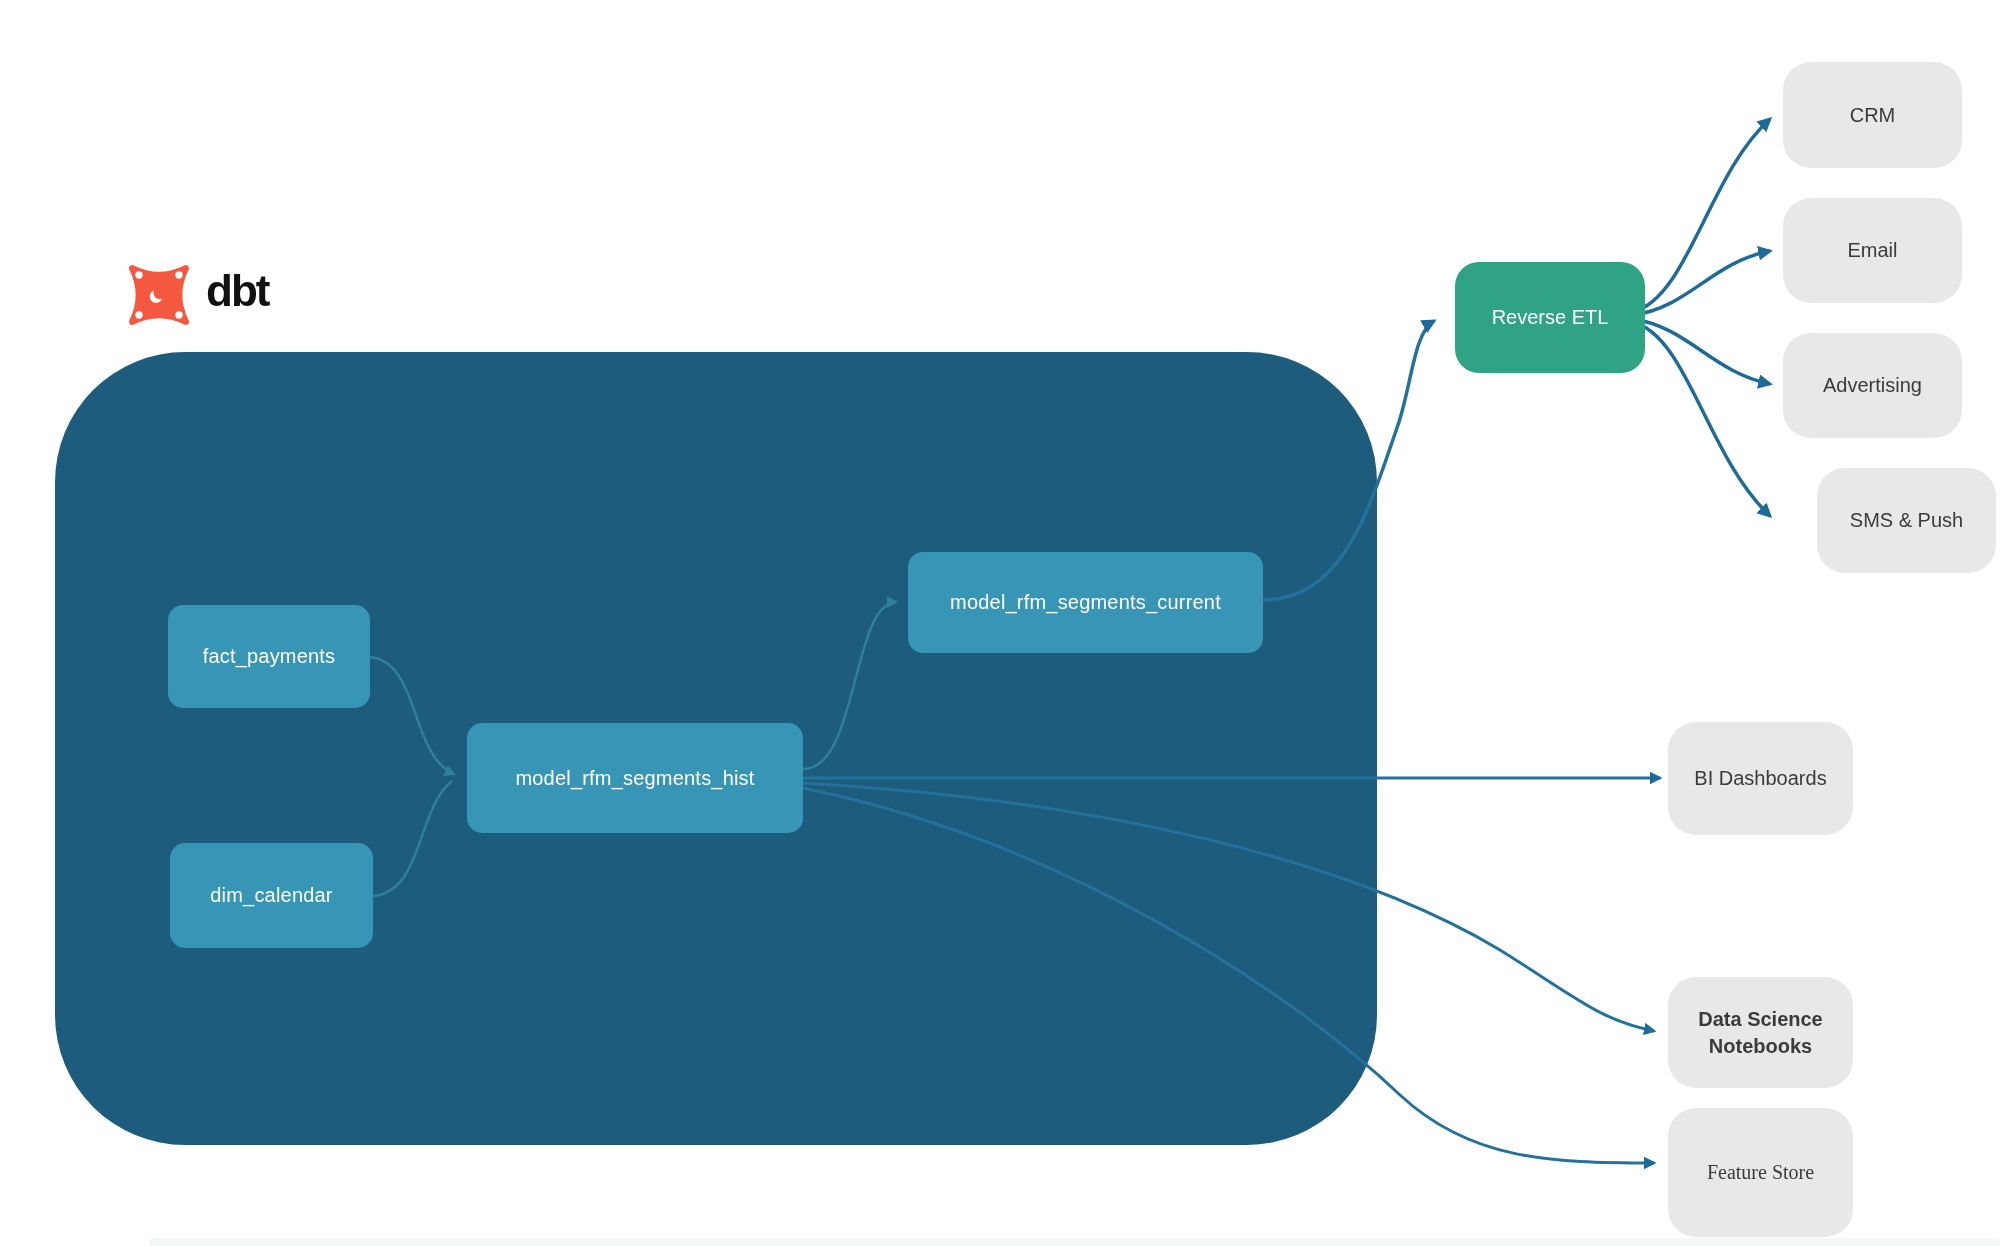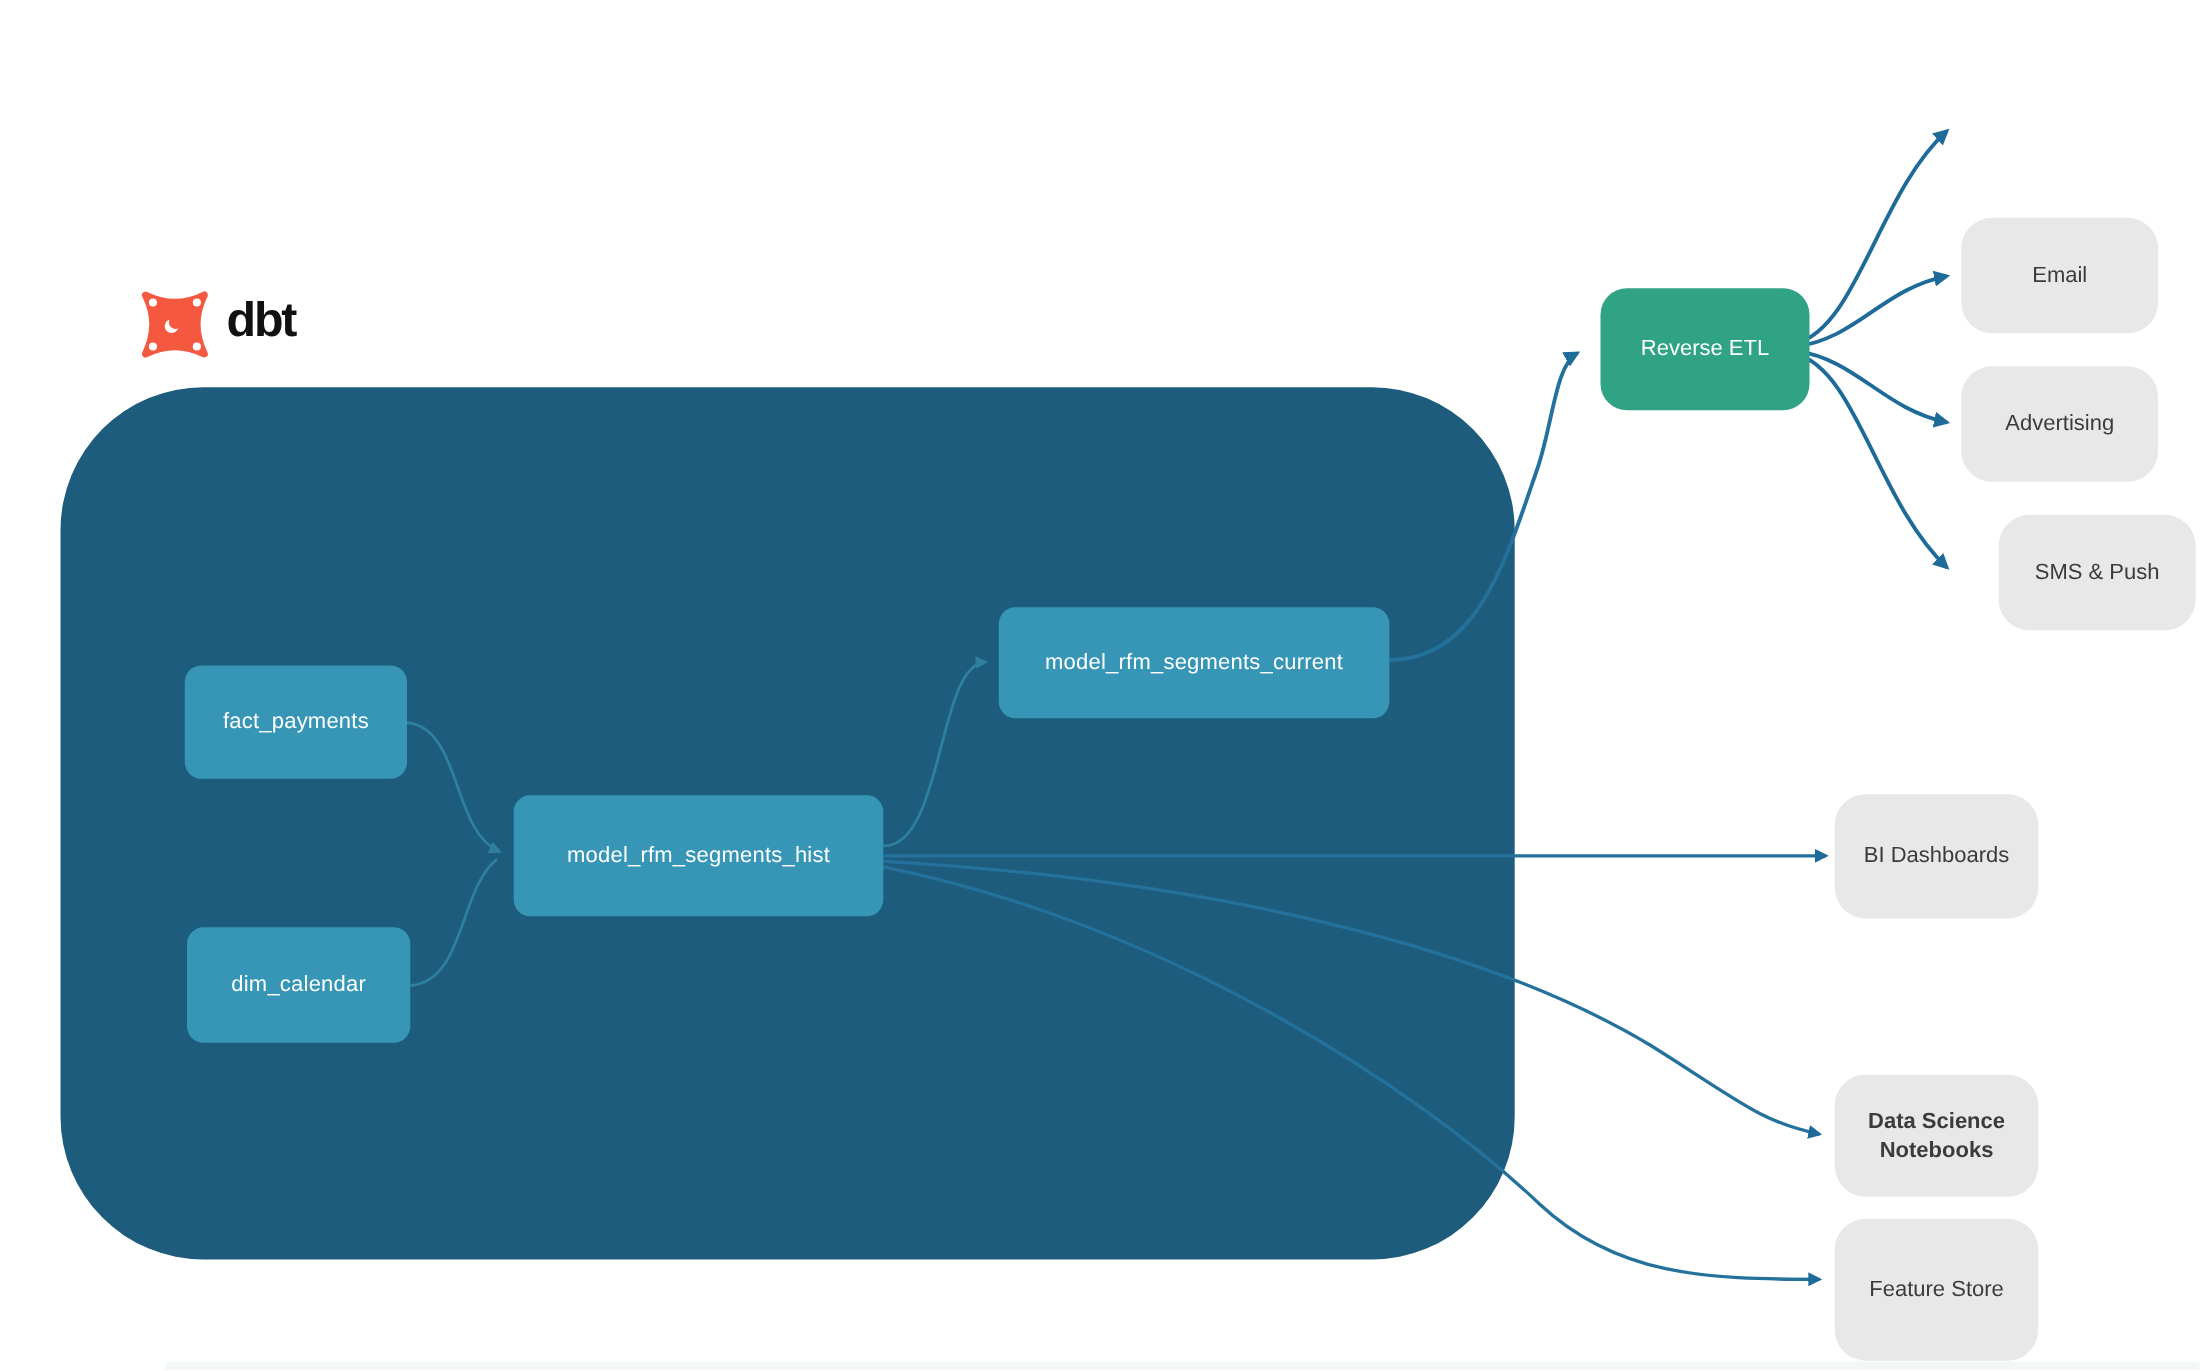--- a/index.html
+++ b/index.html
@@ -102,21 +102,21 @@
     line-height: 1.35;
     padding: 0 14px;
     box-sizing: border-box;
   }
   .d-crm  { left: 1783px; top: 62px;  width: 179px; height: 106px; }
   .d-mail { left: 1783px; top: 198px; width: 179px; height: 105px; }
   .d-adv  { left: 1783px; top: 333px; width: 179px; height: 105px; }
   .d-sms  { left: 1783px; top: 468px; width: 179px; height: 105px; margin-left: 34px; }
   .d-bi   { left: 1668px; top: 722px; width: 185px; height: 113px; }
   .d-ds   { left: 1668px; top: 977px; width: 185px; height: 111px; font-weight: bold; }
-  .d-fs   { left: 1668px; top: 1108px; width: 185px; height: 129px; }
+  .d-fs   { left: 1668px; top: 1108px; width: 185px; height: 129px; font-family: Liberation Serif, serif; }
 
   .bottom-band {
     position: absolute;
     left: 150px; top: 1238px;
     width: 1850px; height: 8px;
     background: #f4f7f7;
     border-radius: 4px 4px 0 0;
   }
 </style>
 </head>
@@ -177,20 +177,23 @@
     <span>model_rfm_segments_hist</span>
   </div>
   <div class="node n-current">
     <span>model_rfm_segments_current</span>
   </div>
 
   <div class="node-green">
     <span>Reverse ETL</span>
   </div>
 
+  <div class="dest d-crm">
+    <span>CRM</span>
+  </div>
   <div class="dest d-mail">
     <span>Email</span>
   </div>
   <div class="dest d-adv">
     <span>Advertising</span>
   </div>
   <div class="dest d-sms">
     <span>SMS &amp; Push</span>
   </div>
 

